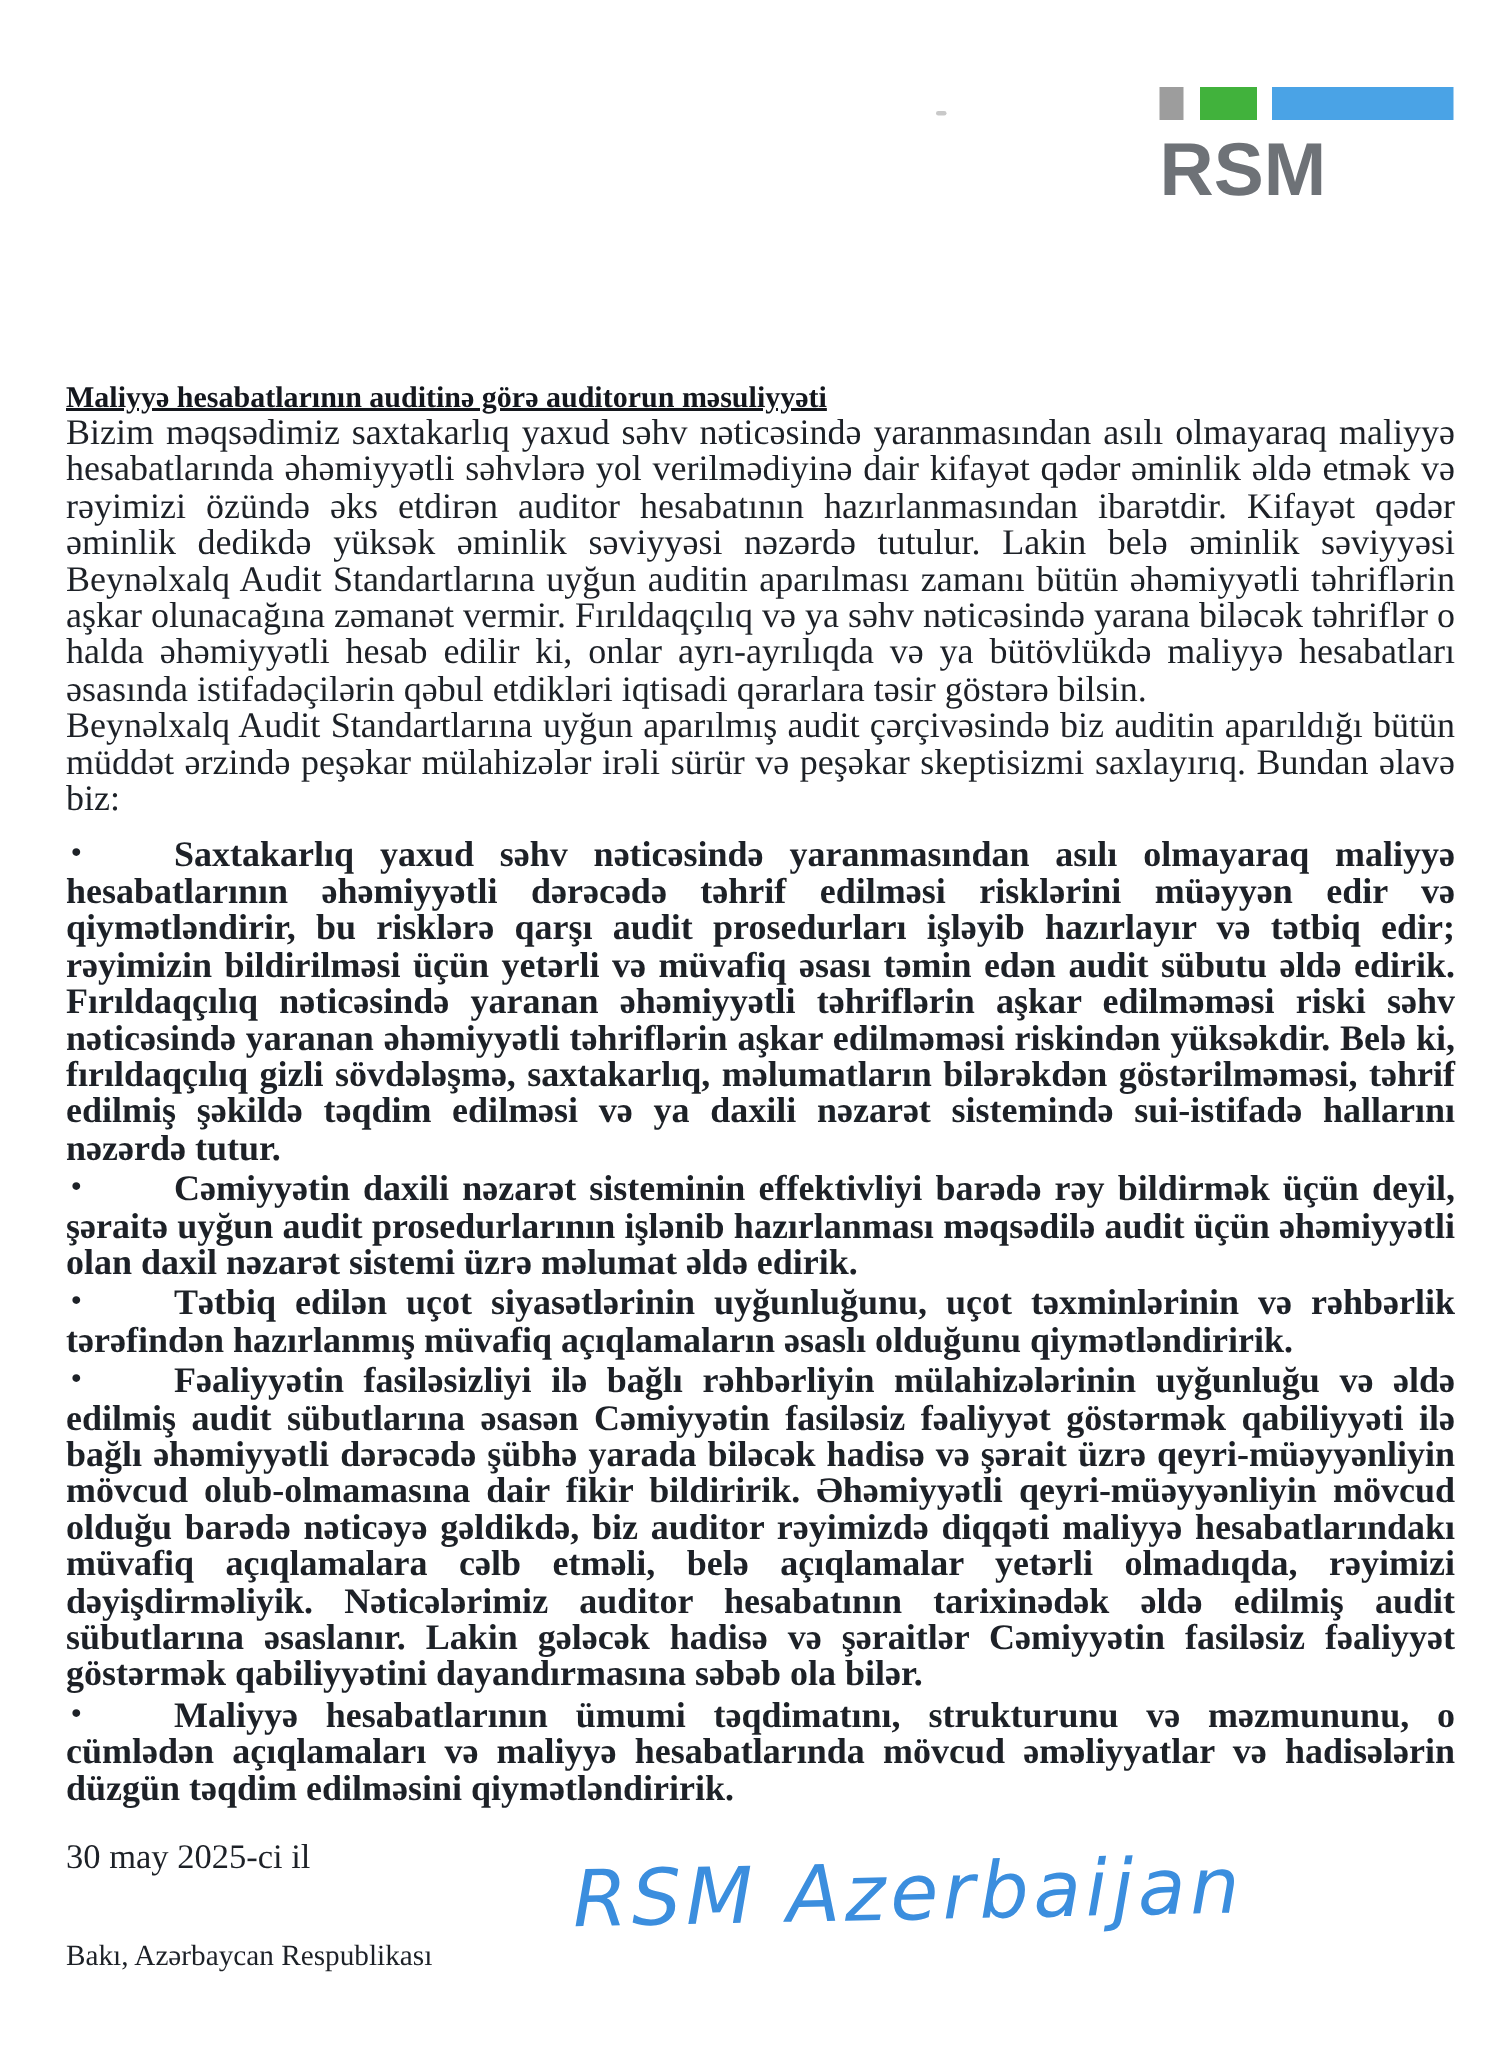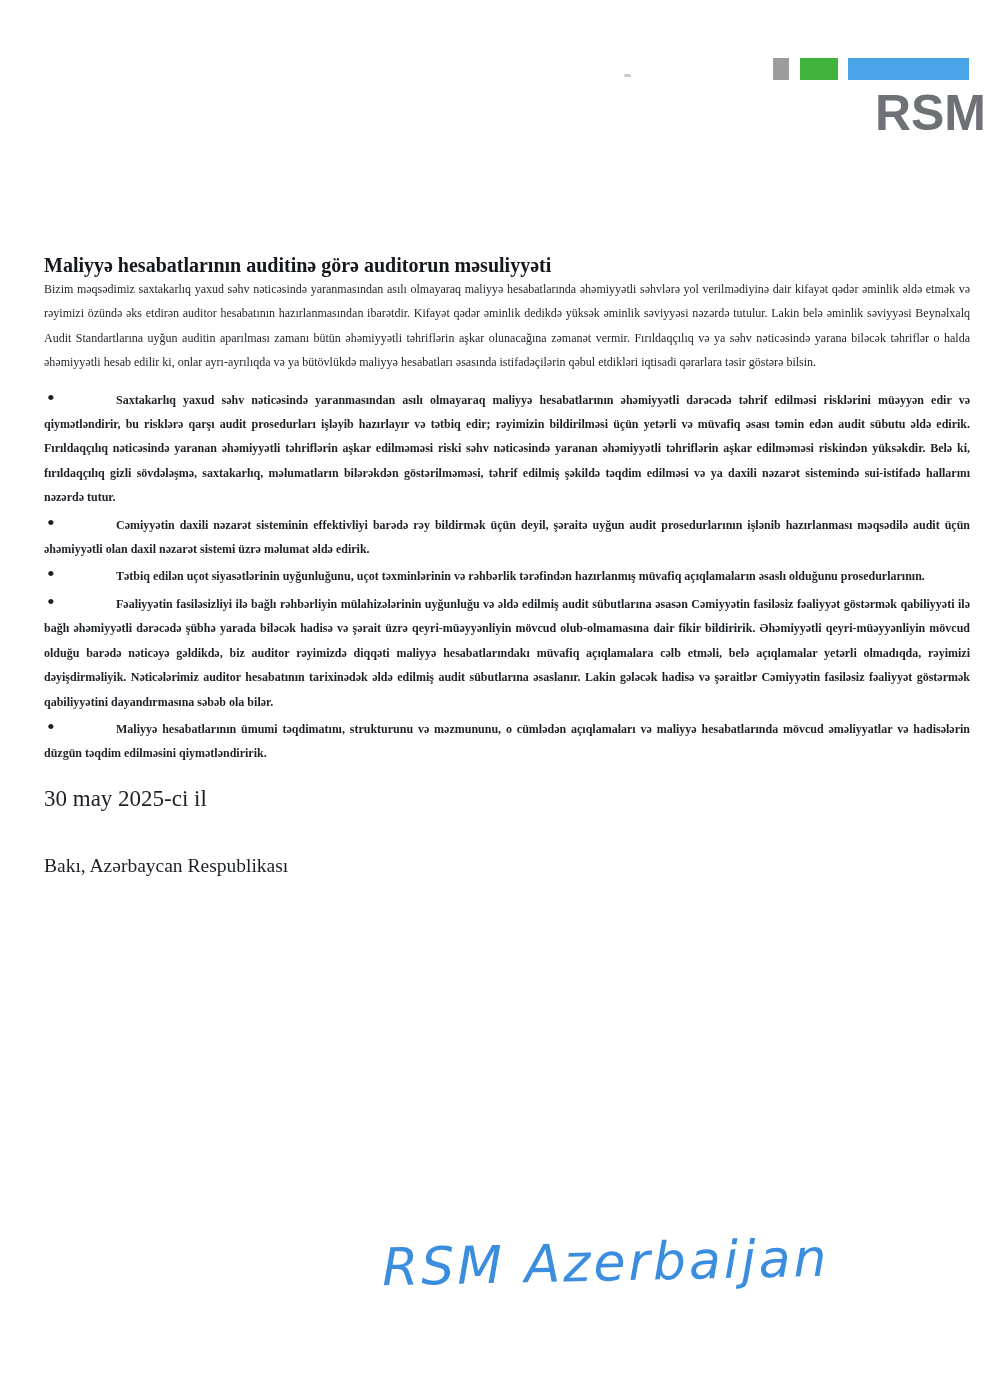--- a/index.html
+++ b/index.html
@@ -16,43 +16,44 @@
   .logo {
     position:absolute; top:58px; left:773px; width:213px;
   }
   .logo-bars { display:flex; align-items:flex-start; }
   .bar { height:22px; }
   .bar-gray  { width:16px;  background:var(--bar-gray,#9d9d9d);  margin-right:11px; }
   .bar-green { width:38px;  background:var(--bar-green,#41b23c); margin-right:10px; }
   .bar-blue  { width:121px; background:var(--bar-blue,#4aa3e6); }
   .logo-word {
     margin-top:8px;
-    text-align:right;
+    text-align:left;
     font-family:"Liberation Sans", sans-serif;
     font-weight:bold;
     font-size:50px;
     line-height:1;
     letter-spacing:0px;
     color:var(--wordmark,#6e7277);
   }
   
   .artifact {
     position:absolute; top:74px; left:624px;
     width:7px; height:3px; background:#c9c9c9; border-radius:2px;
   }
   
   .content {
     position:absolute; top:254px; left:44px; width:926px;
   }
   .heading {
     font-size:20px; font-weight:bold; margin:0 0 0 0;
     color:#14171d;
+    text-decoration:underline;
   }
   p.body {
-    font-size:12px; line-height:24.4px;
+    font-size:24px; line-height:24.4px;
     text-align:justify;
     margin:0;
   }
   .p1 { margin-top:21px; }
   .p2 { margin-top:12px; }
   .bullets { margin-top:13px; }
   .bullet-item { position:relative; margin-top:3px; }
   .bullet-item p.body { text-indent:72px;font-weight:bold; }
   .bullet-marker {
     position:absolute; left:3px; top:-2px;
@@ -88,36 +89,37 @@
     </div>
     <div class="logo-word">RSM</div>
   </div>
 
   <div class="content">
 
     <div class="heading">Maliyyə hesabatlarının auditinə görə auditorun məsuliyyəti</div>
 
     <p class="body p1">Bizim məqsədimiz saxtakarlıq yaxud səhv nəticəsində yaranmasından asılı olmayaraq maliyyə hesabatlarında əhəmiyyətli səhvlərə yol verilmədiyinə dair kifayət qədər əminlik əldə etmək və rəyimizi özündə əks etdirən auditor hesabatının hazırlanmasından ibarətdir. Kifayət qədər əminlik dedikdə yüksək əminlik səviyyəsi nəzərdə tutulur. Lakin belə əminlik səviyyəsi Beynəlxalq Audit Standartlarına uyğun auditin aparılması zamanı bütün əhəmiyyətli təhriflərin aşkar olunacağına zəmanət vermir. Fırıldaqçılıq və ya səhv nəticəsində yarana biləcək təhriflər o halda əhəmiyyətli hesab edilir ki, onlar ayrı-ayrılıqda və ya bütövlükdə maliyyə hesabatları əsasında istifadəçilərin qəbul etdikləri iqtisadi qərarlara təsir göstərə bilsin.</p>
 
+    <p class="body p2">Beynəlxalq Audit Standartlarına uyğun aparılmış audit çərçivəsində biz auditin aparıldığı bütün müddət ərzində peşəkar mülahizələr irəli sürür və peşəkar skeptisizmi saxlayırıq. Bundan əlavə biz:</p>
 
     <div class="bullets">
 
       <div class="bullet-item">
         <span class="bullet-marker">•</span>
         <p class="body">Saxtakarlıq yaxud səhv nəticəsində yaranmasından asılı olmayaraq maliyyə hesabatlarının əhəmiyyətli dərəcədə təhrif edilməsi risklərini müəyyən edir və qiymətləndirir, bu risklərə qarşı audit prosedurları işləyib hazırlayır və tətbiq edir; rəyimizin bildirilməsi üçün yetərli və müvafiq əsası təmin edən audit sübutu əldə edirik. Fırıldaqçılıq nəticəsində yaranan əhəmiyyətli təhriflərin aşkar edilməməsi riski səhv nəticəsində yaranan əhəmiyyətli təhriflərin aşkar edilməməsi riskindən yüksəkdir. Belə ki, fırıldaqçılıq gizli sövdələşmə, saxtakarlıq, məlumatların bilərəkdən göstərilməməsi, təhrif edilmiş şəkildə təqdim edilməsi və ya daxili nəzarət sistemində sui-istifadə hallarını nəzərdə tutur.</p>
       </div>
 
       <div class="bullet-item">
         <span class="bullet-marker">•</span>
         <p class="body">Cəmiyyətin daxili nəzarət sisteminin effektivliyi barədə rəy bildirmək üçün deyil, şəraitə uyğun audit prosedurlarının işlənib hazırlanması məqsədilə audit üçün əhəmiyyətli olan daxil nəzarət sistemi üzrə məlumat əldə edirik.</p>
       </div>
 
       <div class="bullet-item">
         <span class="bullet-marker">•</span>
-        <p class="body">Tətbiq edilən uçot siyasətlərinin uyğunluğunu, uçot təxminlərinin və rəhbərlik tərəfindən hazırlanmış müvafiq açıqlamaların əsaslı olduğunu prosedurlarının.</p>
+        <p class="body">Tətbiq edilən uçot siyasətlərinin uyğunluğunu, uçot təxminlərinin və rəhbərlik tərəfindən hazırlanmış müvafiq açıqlamaların əsaslı olduğunu qiymətləndiririk.</p>
       </div>
 
       <div class="bullet-item">
         <span class="bullet-marker">•</span>
         <p class="body">Fəaliyyətin fasiləsizliyi ilə bağlı rəhbərliyin mülahizələrinin uyğunluğu və əldə edilmiş audit sübutlarına əsasən Cəmiyyətin fasiləsiz fəaliyyət göstərmək qabiliyyəti ilə bağlı əhəmiyyətli dərəcədə şübhə yarada biləcək hadisə və şərait üzrə qeyri-müəyyənliyin mövcud olub-olmamasına dair fikir bildiririk. Əhəmiyyətli qeyri-müəyyənliyin mövcud olduğu barədə nəticəyə gəldikdə, biz auditor rəyimizdə diqqəti maliyyə hesabatlarındakı müvafiq açıqlamalara cəlb etməli, belə açıqlamalar yetərli olmadıqda, rəyimizi dəyişdirməliyik. Nəticələrimiz auditor hesabatının tarixinədək əldə edilmiş audit sübutlarına əsaslanır. Lakin gələcək hadisə və şəraitlər Cəmiyyətin fasiləsiz fəaliyyət göstərmək qabiliyyətini dayandırmasına səbəb ola bilər.</p>
       </div>
 
       <div class="bullet-item">
         <span class="bullet-marker">•</span>
         <p class="body">Maliyyə hesabatlarının ümumi təqdimatını, strukturunu və məzmununu, o cümlədən açıqlamaları və maliyyə hesabatlarında mövcud əməliyyatlar və hadisələrin düzgün təqdim edilməsini qiymətləndiririk.</p>

